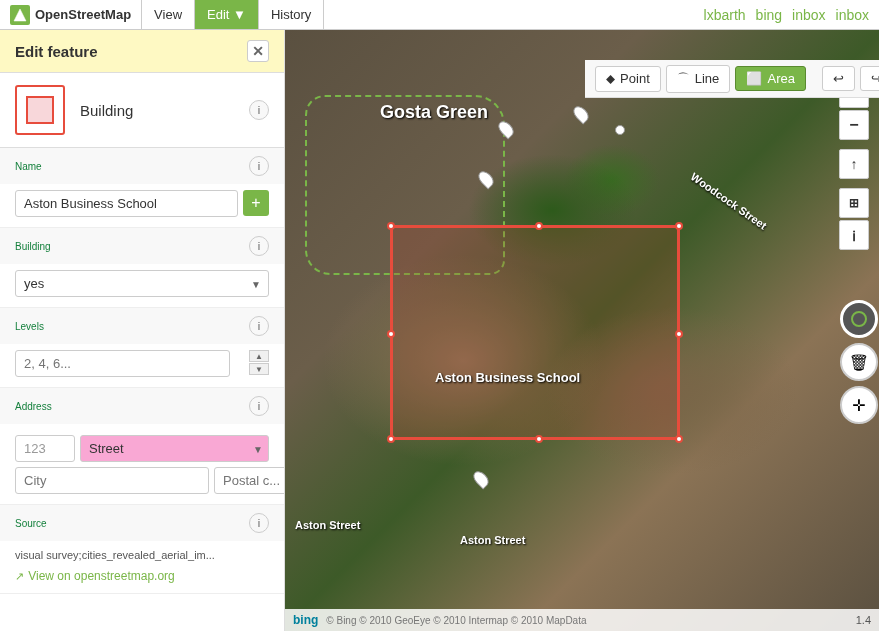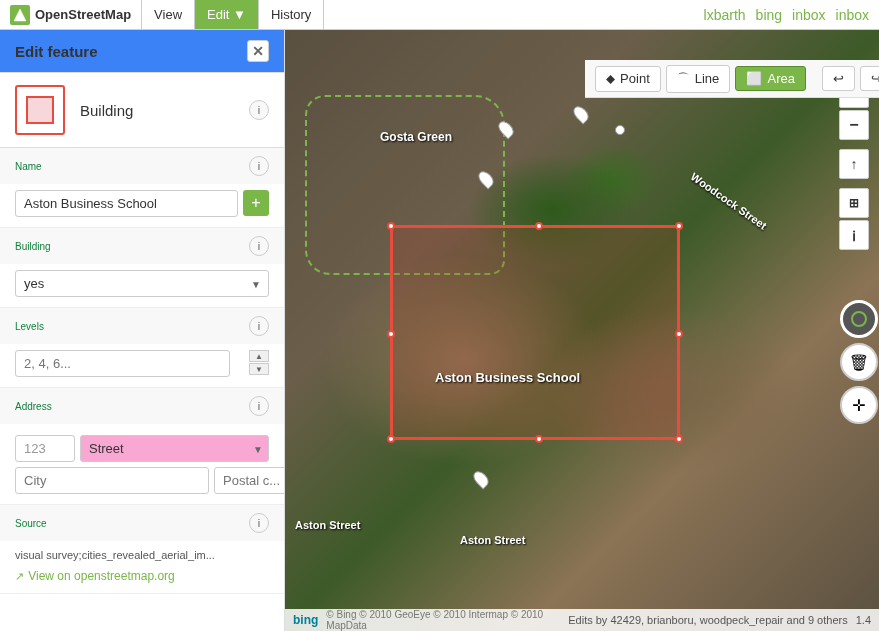--- a/index.html
+++ b/index.html
@@ -52,21 +52,21 @@
     }
 
     
     .left-panel {
       width: 285px; background: #fff; z-index: 50;
       overflow-y: auto; border-right: 1px solid #ddd;
       position: relative;
     }
     .panel-header {
       display: flex; align-items: center; justify-content: space-between;
-      padding: 10px 15px; background: #3b82f6; border-bottom: 1px solid #ddd;
+      padding: 10px 15px; background: #fef9c3; border-bottom: 1px solid #ddd;
       font-size: 15px; font-weight: bold; color: #333;
     }
     .panel-close {
       width: 22px; height: 22px; border: 1px solid #ccc; background: #fff;
       border-radius: 3px; cursor: pointer; display: flex; align-items: center; justify-content: center;
       font-size: 14px; color: #666;
     }
     .feature-type-row {
       display: flex; align-items: center; padding: 12px 15px;
       border-bottom: 1px solid #ddd;
@@ -373,21 +373,21 @@
 
     <div class="vertex-dot" style="top:192px; left:102px;"></div>
     <div class="vertex-dot" style="top:192px; left:250px;"></div>
     <div class="vertex-dot" style="top:192px; left:390px;"></div>
     <div class="vertex-dot" style="top:300px; left:102px;"></div>
     <div class="vertex-dot" style="top:300px; left:390px;"></div>
     <div class="vertex-dot" style="top:405px; left:102px;"></div>
     <div class="vertex-dot" style="top:405px; left:250px;"></div>
     <div class="vertex-dot" style="top:405px; left:390px;"></div>
 
-    <div class="map-text-label" style="top:100px; left:95px; font-size:12px;text-align:center;">Gosta Green</div>
+    <div class="map-text-label" style="top:72px; left:95px; font-size:18px;text-align:center;">Gosta Green</div>
     <div class="map-text-label" style="top:165px; right:105px; font-size:11px; transform: rotate(35deg);">Woodcock Street</div>
     <div class="map-text-label" style="bottom:100px; left:10px; font-size:11px;">Aston Street</div>
     <div class="map-text-label" style="bottom:85px; left:175px; font-size:11px;">Aston Street</div>
     <div class="map-text-label" style="top:340px; left:150px; font-size:13px; font-weight:bold;">Aston Business School</div>
 
     <div style="position:absolute; top:90px; left:215px; z-index:30;">
       <div style="width:12px; height:18px; background:#fff; border-radius:50% 50% 50% 0; transform:rotate(-45deg); border:1px solid #999;"></div>
     </div>
     <div style="position:absolute; top:75px; left:290px; z-index:30;">
       <div style="width:12px; height:18px; background:#fff; border-radius:50% 50% 50% 0; transform:rotate(-45deg); border:1px solid #999;"></div>
@@ -419,20 +419,17 @@
       <div class="map-ctrl-sep"></div>
       <div class="map-ctrl-btn" style="font-size:14px;">↑</div>
       <div class="map-ctrl-sep"></div>
       <div class="map-ctrl-btn" style="font-size:12px;">⊞</div>
       <div class="map-ctrl-btn" style="font-size:14px;">ℹ</div>
     </div>
 
     <div class="map-bottom">
       <span class="bing-logo">bing</span>
       <span class="map-attribution">© Bing © 2010 GeoEye  © 2010 Intermap  © 2010 MapData</span>
-      <span class="map-credit">
-        <span>Edits by 42429, brianboru, woodpeck_repair and 9 others</span>
-      </span>
       <span style="font-size:11px; color:#555;">1.4</span>
     </div>
 
   </div>
 </div>
 
 </body></html>

